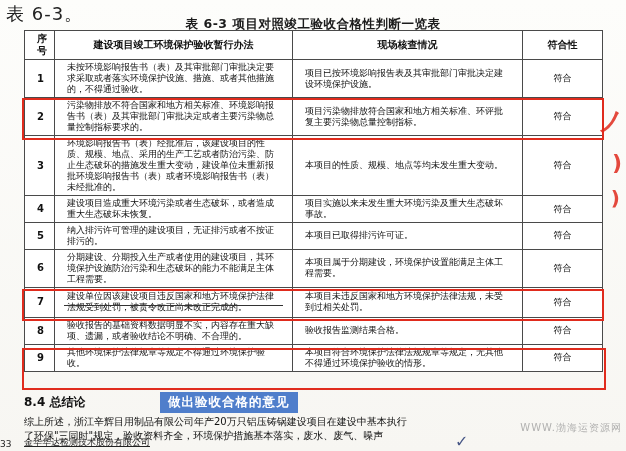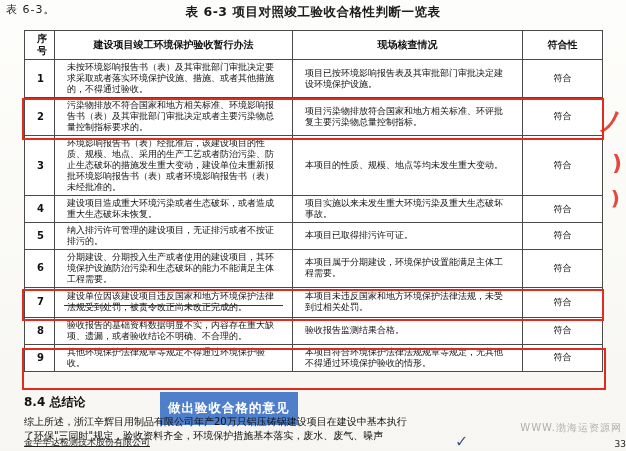--- a/index.html
+++ b/index.html
@@ -11,24 +11,24 @@
     position:relative;
     color:#111;
   }
   .page{
     position:absolute;inset:0;
     background:linear-gradient(180deg,#fdfdfb 0%,#f7f6f2 100%);
   }
   
   .topleft{
     position:absolute;left:6px;top:2px;
-    font-size:11px;color:#222;letter-spacing:1px;
+    font-size:18px;color:#222;letter-spacing:1px;
   }
   .doc-title{
-    position:absolute;left:0;right:0;top:4px;
+    position:absolute;left:0;right:0;top:16px;
     text-align:center;
     font-size:12.5px;
     font-weight:bold;
     color:#1b1b1b;
     letter-spacing:0.5px;
   }
   
   table.main{
     position:absolute;
     left:24px;top:30px;
@@ -98,38 +98,38 @@
   }
   
   .sec-head{
     position:absolute;left:24px;top:394px;
     font-size:12px;font-weight:bold;color:#111;
   }
   .highlight{
     position:absolute;left:160px;top:392px;
     background:#4f7ecb;color:#ffffff;
     font-size:12.5px;font-weight:bold;
-    padding:8px 8px;
+    padding:2px 8px;
     letter-spacing:1px;
   }
   .sec-body{
     position:absolute;left:24px;top:414px;width:578px;
     font-size:10px;line-height:1.5;color:#111;
   }
   .sec-body2{
     position:absolute;left:24px;top:428px;width:578px;
     font-size:10px;line-height:1.5;color:#111;
   }
   .footer-left{
     position:absolute;left:24px;bottom:2px;
     font-size:9px;color:#222;text-decoration:underline;
   }
   .footer-page{
     position:absolute;left:0;right:0;bottom:2px;
-    text-align:right;font-size:9px;color:#222;
+    text-align:left;font-size:9px;color:#222;
   }
   .watermark{
     position:absolute;right:4px;bottom:16px;
     font-size:10px;color:#9a9a9a;opacity:.75;
     letter-spacing:1px;
   }
   .pen{
     position:absolute;color:#1b2f6b;font-size:16px;opacity:.8;
   }
 </style>

